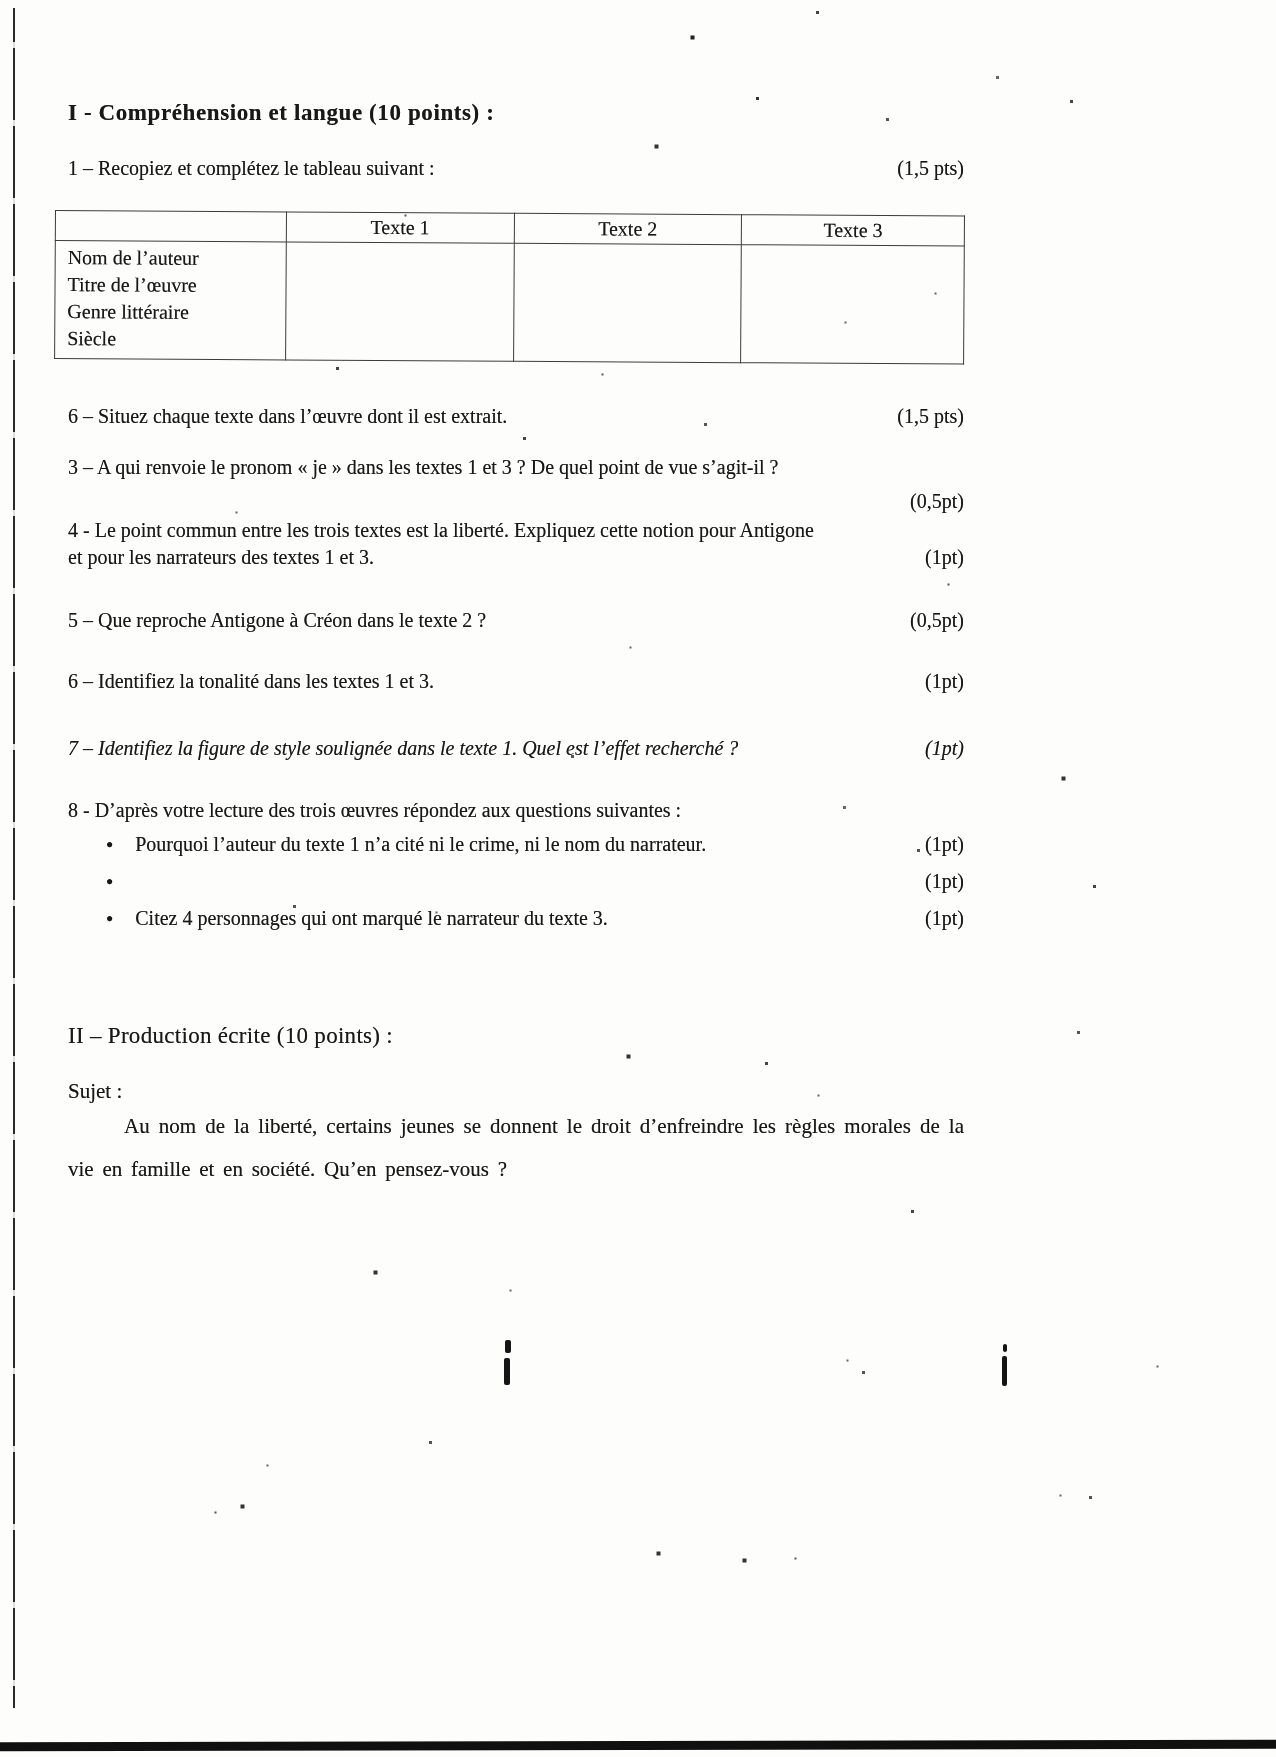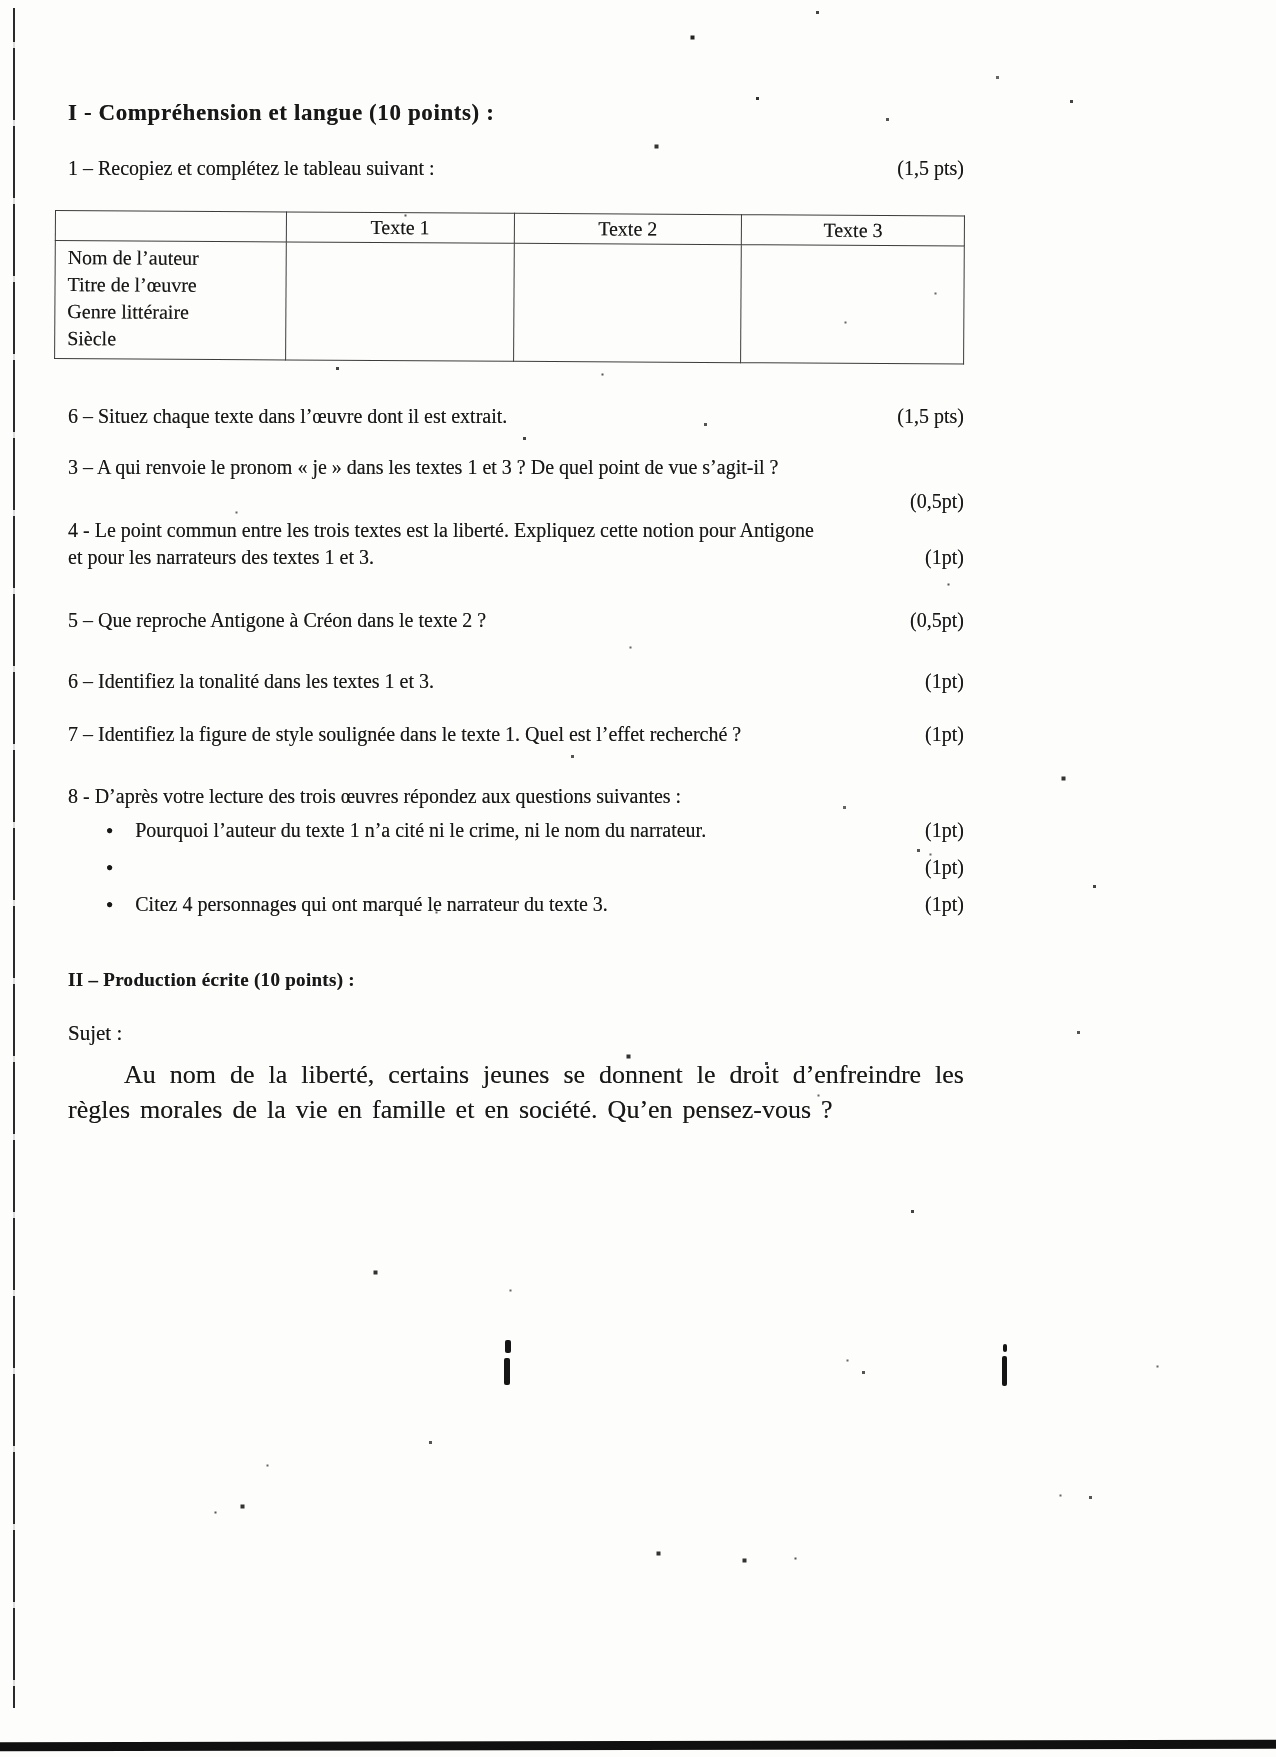--- a/index.html
+++ b/index.html
@@ -25,40 +25,40 @@
     transform: rotate(-0.12deg);
   }
 
   .content { position: absolute; left: 68px; top: 100px; width: 896px; }
 
   .h1 {
     font-size: 23px; font-weight: 700; letter-spacing: 0.6px;
     margin: 0 0 0 0;
   }
   .h2 {
-    font-size: 19px; font-weight: 700; letter-spacing: 0.3px;
-    margin: 48px 0 0 0;
+    font-size: 23px; font-weight: 400; letter-spacing: 0.3px;
+    margin: 88px 0 0 0;
   }
 
   .qrow {
     display: flex; justify-content: space-between; align-items: baseline;
     font-size: 20px; line-height: 27px; gap: 23px;
   }
   .qtext { }
   .pts { white-space: nowrap; padding-left: 12px; }
   .pts-line { text-align: right; font-size: 20px; line-height: 24px; margin-top: 8px; }
 
   .mt-q1 { margin-top: 29px; }
   .mt-table { margin-top: 28px; }
   .mt-q2 { margin-top: 44px; }
   .mt-q3 { margin-top: 24px; }
   .mt-q4 { margin-top: 4px; }
   .mt-q5 { margin-top: 36px; }
   .mt-q6 { margin-top: 34px; }
-  .mt-q7 { margin-top: 26px; }
+  .mt-q7 { margin-top: 40px; font-style: italic; }
   .mt-q8 { margin-top: 35px; }
 
   table.grid {
     border-collapse: collapse;
     width: 910px;
     margin-left: -13px;
     transform: rotate(0.35deg);
     transform-origin: left top;
   }
   table.grid th, table.grid td {
@@ -85,24 +85,24 @@
   }
   .bullet-row:first-of-type { margin-top: 9px; }
   .bullet-glyph {
     font-size: 12px; margin-right: 22px; position: relative; top: -3px;
     flex: 0 0 auto;
   }
   .bullet-text { flex: 1 1 auto; }
 
   .sujet-label { font-size: 21px; margin-top: 30px; }
   .sujet-para {
-    font-size: 26px; line-height: 35px;
+    font-size: 21px; line-height: 43px;
     text-align: justify; text-indent: 56px;
     word-spacing: 3.5px;
-    margin-top: 11px;
+    margin-top: 1px;
   }
 
   .noise {
     position: absolute; left: 0; top: 0; width: 1px; height: 1px;
     background: transparent;
     box-shadow:
       692px 37px 0 1.5px #222, 817px 12px 0 1px #444, 757px 98px 0 1px #333,
       887px 119px 0 1px #555, 997px 77px 0 1px #666, 1071px 101px 0 1px #444,
       656px 146px 0 1.5px #333, 405px 215px 0 0.5px #555, 337px 368px 0 1px #444,
       602px 374px 0 0.5px #555, 845px 322px 0 0.5px #666, 935px 293px 0 0.5px #666,

